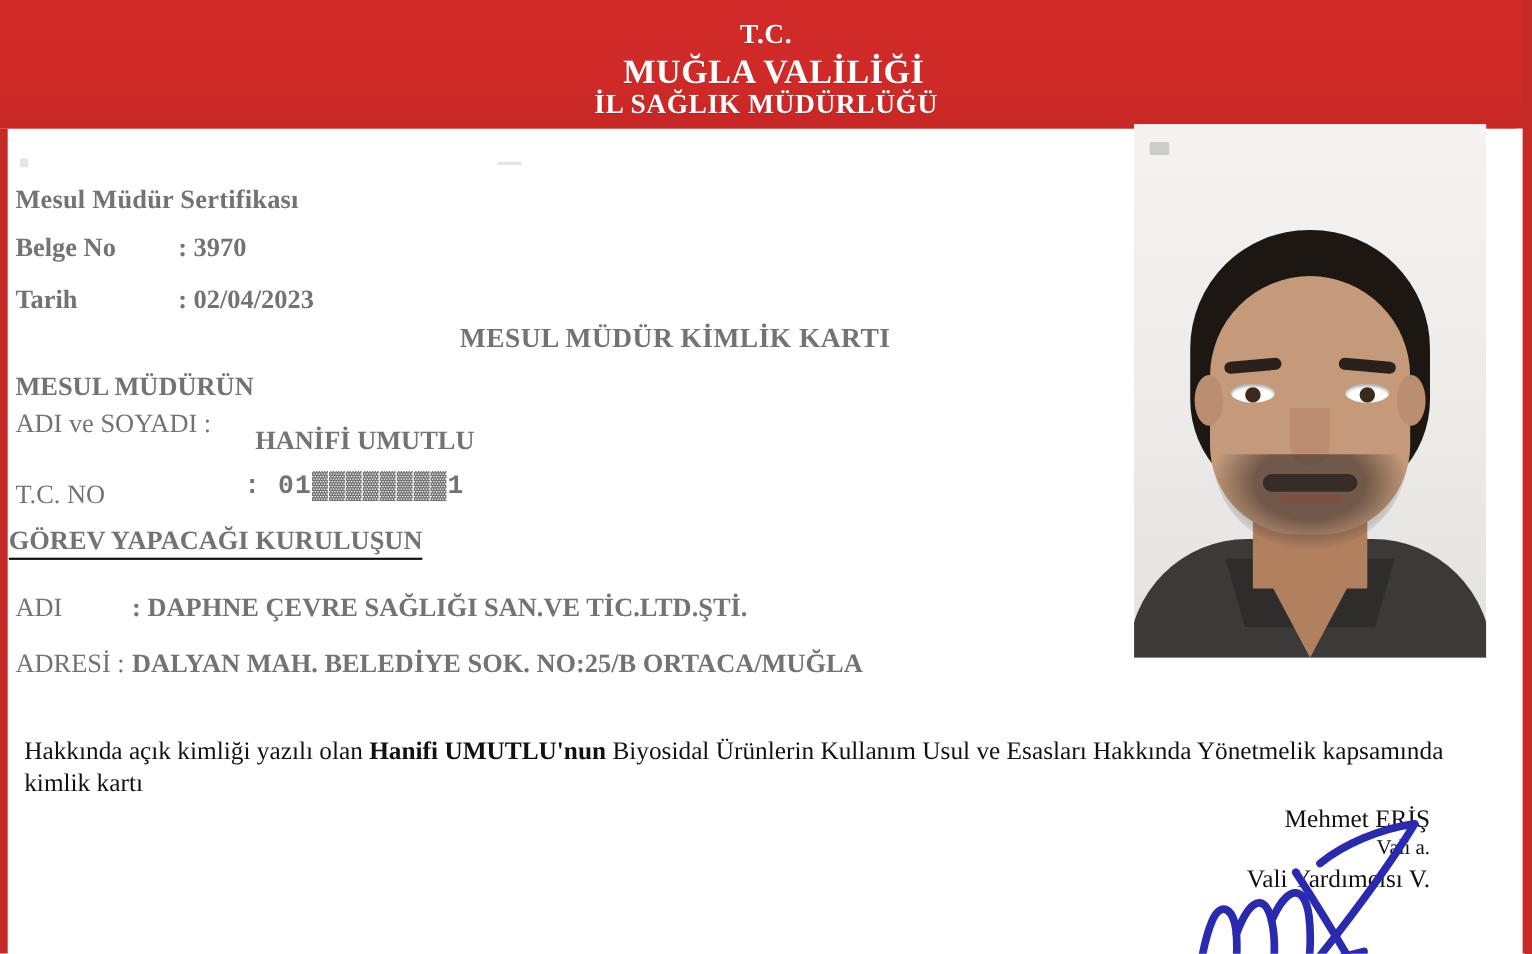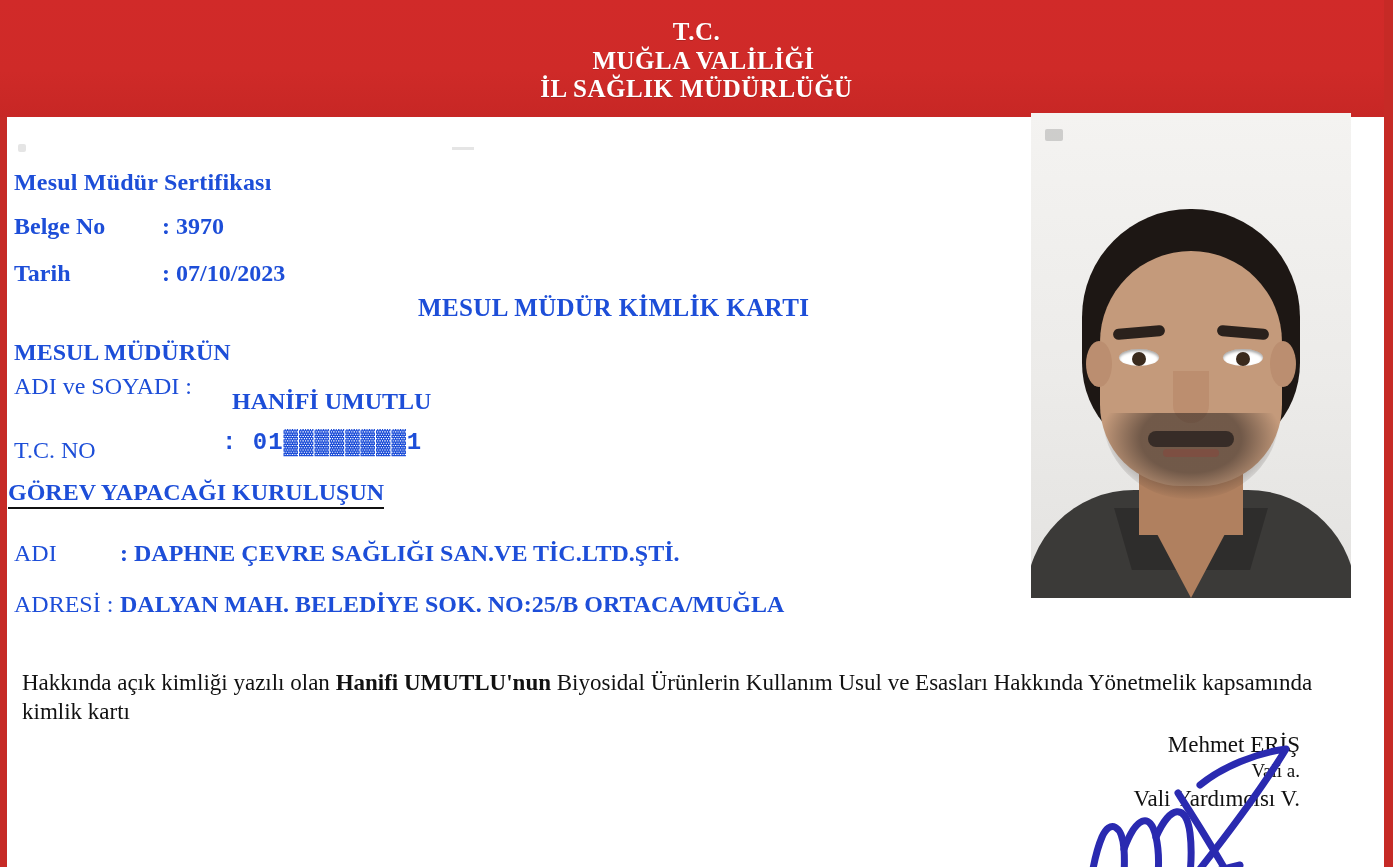--- a/index.html
+++ b/index.html
@@ -35,21 +35,21 @@
     color: #ffffff;
   }
   #header-band .hline {
     font-family: "Liberation Serif", serif;
     font-weight: bold;
     letter-spacing: 0.5px;
     line-height: 1.14;
     text-shadow: 0 1px 0 rgba(0,0,0,0.15);
   }
   #header-band .hline.l1 { font-size: 25px; padding-top: 18px; }
-  #header-band .hline.l2 { font-size: 25px; padding-left: 14px; }
+  #header-band .hline.l2 { font-size: 31px; padding-left: 14px; }
   #header-band .hline.l3 { font-size: 25px; }
 
   
   #left-edge {
     position: absolute;
     left: 0;
     top: 117px;
     width: 7px;
     height: 750px;
     background: #c62a26;
@@ -77,21 +77,21 @@
     position: absolute;
     left: 0;
     top: 117px;
     width: 1393px;
     height: 750px;
   }
 
   .txt {
     position: absolute;
     white-space: nowrap;
-    color: #1d4ed8;
+    color: #737373;
     font-family: "Liberation Serif", serif;
   }
 
   
   #t-cert      { left: 14px;  top: 52px;  font-size: 24px; font-weight: bold; letter-spacing: 0.2px; }
   #t-belgeno-l { left: 14px;  top: 96px;  font-size: 24px; font-weight: bold; }
   #t-belgeno-v { left: 162px; top: 96px;  font-size: 24px; font-weight: bold; }
   #t-tarih-l   { left: 14px;  top: 143px; font-size: 24px; font-weight: bold; }
   #t-tarih-v   { left: 162px; top: 143px; font-size: 24px; font-weight: bold; }
 
@@ -349,21 +349,21 @@
 
   <div id="body-area">
 
     <div class="scan-mark" id="mark-1"></div>
     <div class="scan-mark" id="mark-2"></div>
 
     <div class="txt" id="t-cert">Mesul Müdür Sertifikası</div>
     <div class="txt" id="t-belgeno-l">Belge No</div>
     <div class="txt" id="t-belgeno-v">: 3970</div>
     <div class="txt" id="t-tarih-l">Tarih</div>
-    <div class="txt" id="t-tarih-v">: 07/10/2023</div>
+    <div class="txt" id="t-tarih-v">: 02/04/2023</div>
 
     <div class="txt" id="t-title">MESUL MÜDÜR KİMLİK KARTI</div>
 
     <div class="txt" id="t-mesul">MESUL MÜDÜRÜN</div>
     <div class="txt" id="t-adsoy-l">ADI ve SOYADI :</div>
     <div class="txt" id="t-adsoy-v">HANİFİ UMUTLU</div>
     <div class="txt" id="t-tcno-l">T.C. NO</div>
     <div class="txt" id="t-tcno-v">: 01▓▓▓▓▓▓▓▓1</div>
 
     <div class="txt" id="t-gorev">GÖREV YAPACAĞI KURULUŞUN</div>

